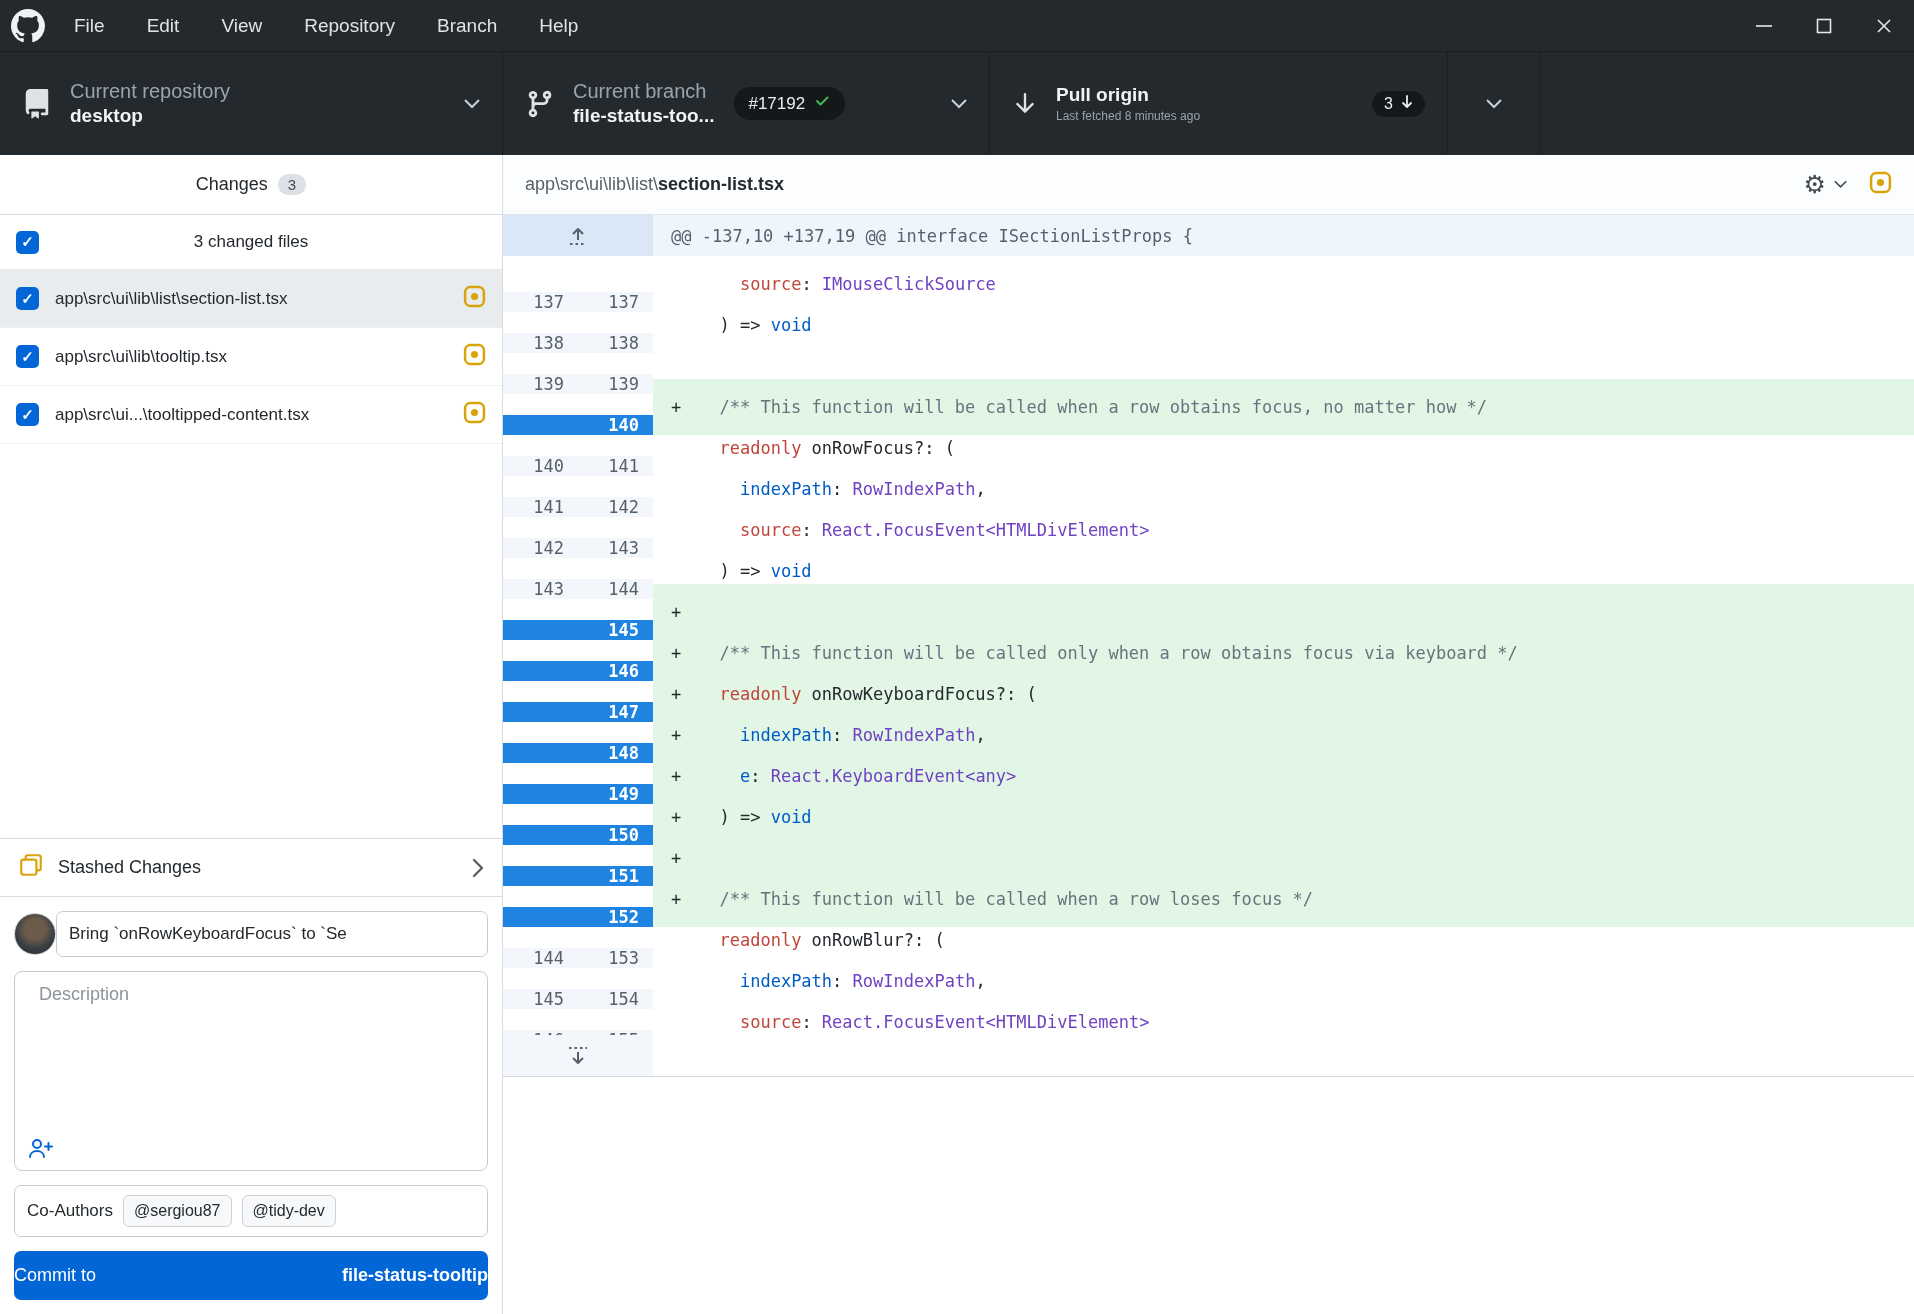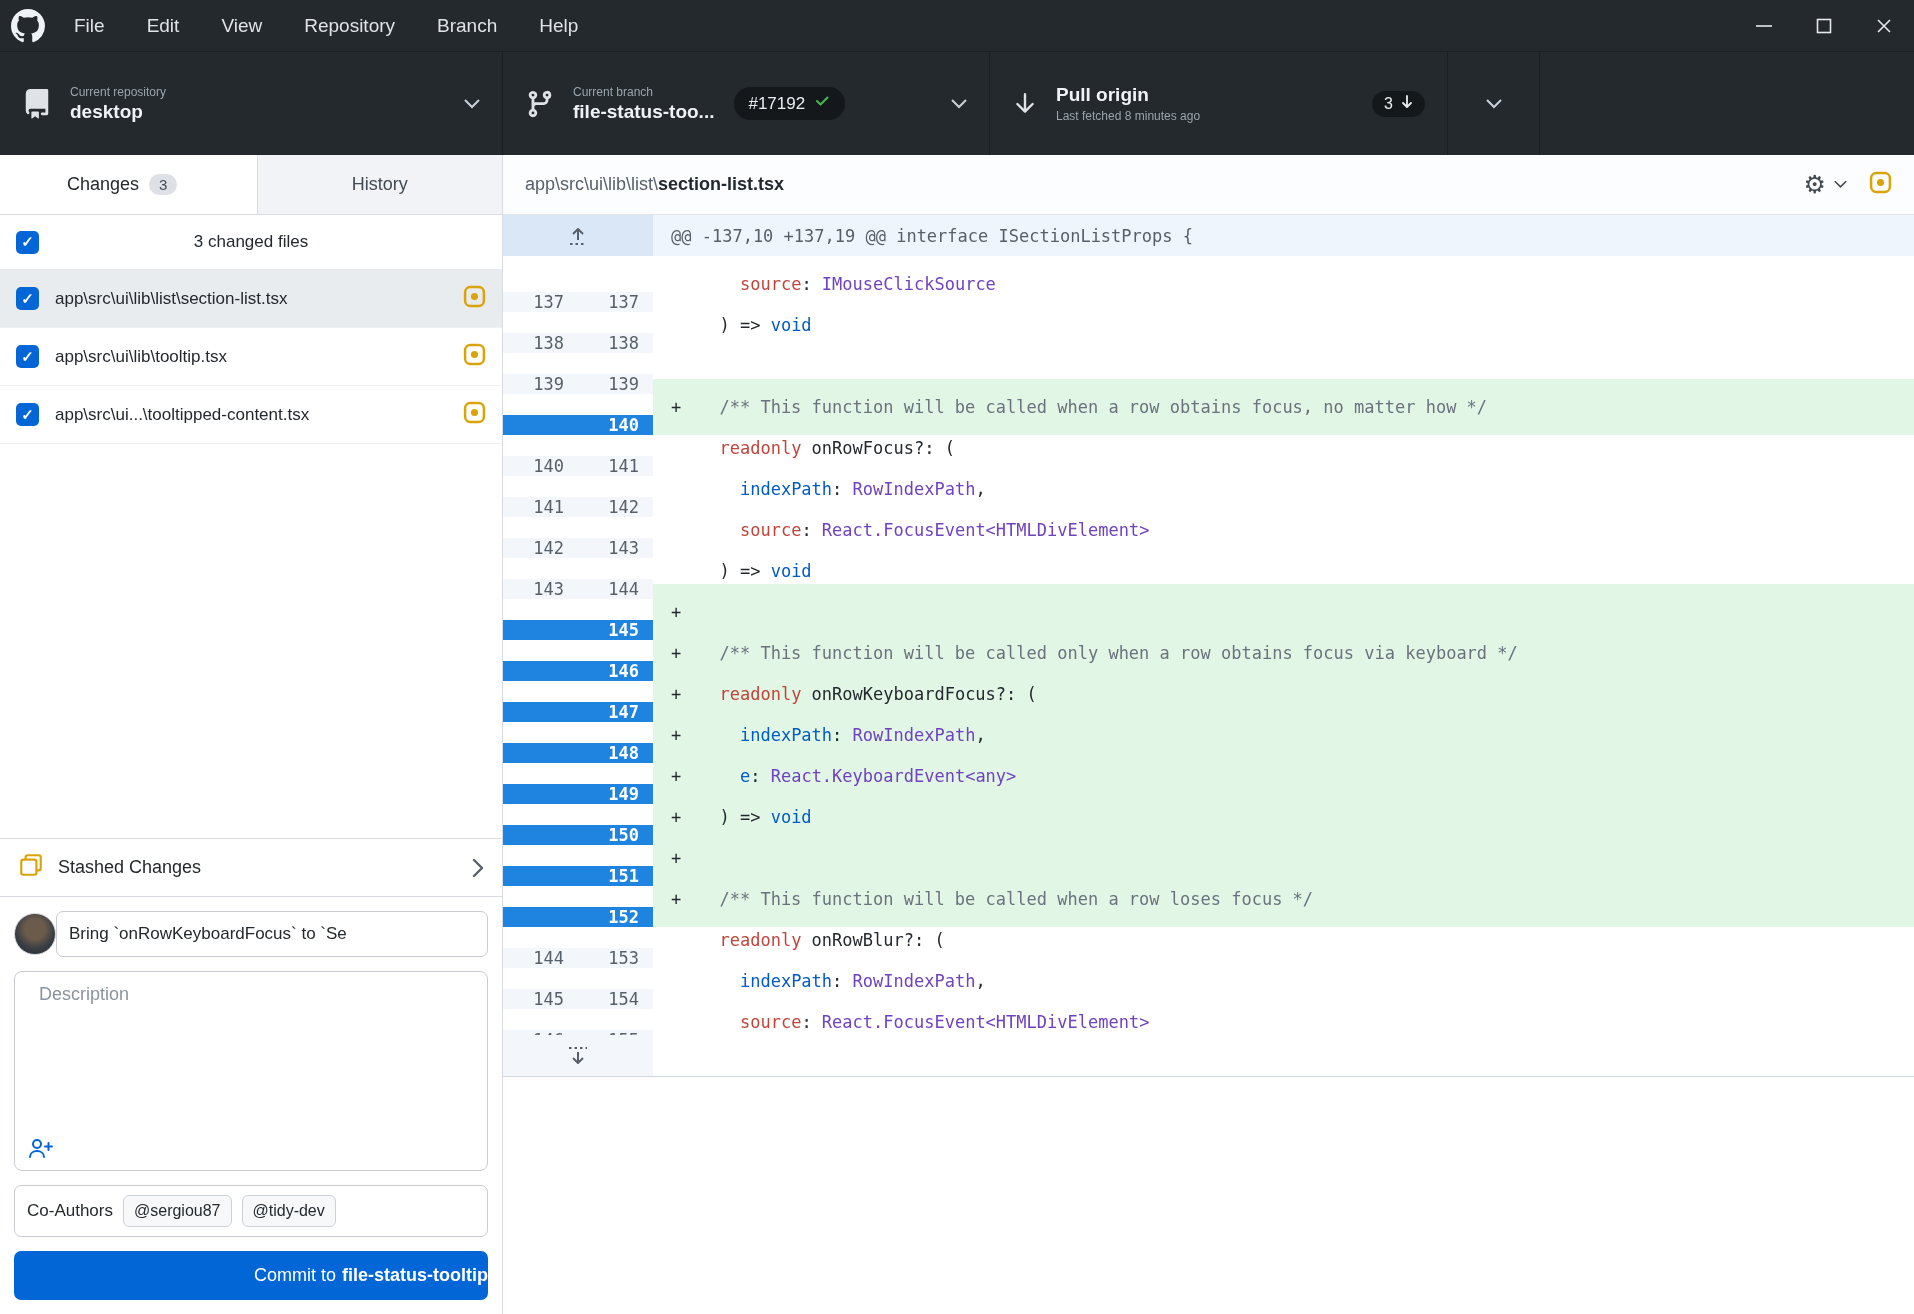--- a/index.html
+++ b/index.html
@@ -17,21 +17,21 @@
 
   
   .toolbar{height:103px;background:var(--titlebar,#24292e);display:flex;flex:0 0 auto;color:#fff;}
   .tb-section{display:flex;align-items:center;padding:0 22px;border-right:1px solid #1b1f23;}
   .tb-repo{width:503px;}
   .tb-branch{width:487px;}
   .tb-pull{width:458px;}
   .tb-dd{width:92px;justify-content:center;}
   .tb-icon{margin-right:18px;flex:0 0 auto;display:flex;}
   .tb-texts{display:flex;flex-direction:column;min-width:0;}
-  .tb-label{font-size:12px;color:#9aa4ad;}
+  .tb-label{font-size:20px;color:#9aa4ad;}
   .tb-sub{font-size:12px;color:#9aa4ad;margin-top:3px;}
   .tb-value{font-size:19px;font-weight:700;color:#f0f3f6;margin-top:2px;white-space:nowrap;}
   .tb-title{font-size:19px;font-weight:700;color:#f0f3f6;}
   .tb-chevron{margin-left:auto;display:flex;padding-left:14px;}
   .pill{background:rgba(0,0,0,0.4);border-radius:16px;display:flex;align-items:center;gap:8px;color:#e9edf1;}
   .branch-pill{margin-left:20px;padding:6px 14px;font-size:17px;}
   .count-pill{margin-left:auto;padding:4px 12px;font-size:16px;}
 
   
   .main{flex:1;display:flex;min-height:0;}
@@ -55,21 +55,21 @@
   .commit-form{border-top:1px solid #d8dce1;padding:14px;display:flex;flex-direction:column;gap:14px;flex:0 0 auto;}
   .summary-row{display:flex;align-items:center;}
   .avatar{width:42px;height:42px;border-radius:50%;flex:0 0 auto;border:1px solid #cfd4d9;background:radial-gradient(circle at 50% 38%, #6b5b4a 0 32%, #3a3f45 60%, #23282e 100%);}
   .summary-input{flex:1;height:46px;border:1px solid #c8ccd1;border-radius:7px;padding:0 12px;font-size:17px;color:#24292e;font-family:inherit;outline:none;min-width:0;}
   .desc-box{border:1px solid #c8ccd1;border-radius:8px;height:200px;position:relative;padding-left:10px;}
   .desc-box textarea{width:100%;height:148px;border:none;outline:none;resize:none;padding:12px 14px;font-size:18px;font-family:inherit;color:#24292e;border-radius:8px;background:transparent;}
   .desc-box textarea::placeholder{color:#8b949e;}
   .coauthor-toggle{position:absolute;left:12px;bottom:10px;background:none;border:none;display:flex;}
   .coauthors{border:1px solid #c8ccd1;border-radius:7px;min-height:52px;display:flex;align-items:center;gap:10px;padding:6px 12px;font-size:17px;}
   .chip{border:1px solid #cdd2d8;background:#f6f8fa;border-radius:6px;padding:6px 10px;font-size:16px;white-space:nowrap;}
-  .commit-btn{height:49px;background:var(--accent,#0366d6);border:none;border-radius:7px;color:#fff;font-size:18px;font-family:inherit;display:flex;align-items:center;justify-content:flex-end;gap:6px;cursor:pointer;}
+  .commit-btn{height:49px;background:var(--accent,#0366d6);border:none;border-radius:7px;color:#fff;font-size:18px;font-family:inherit;display:flex;align-items:center;justify-content:space-between;gap:6px;cursor:pointer;}
   .commit-btn strong{font-weight:700;}
 
   
   .diff-panel{flex:1;display:flex;flex-direction:column;min-width:0;background:#fff;}
   .diff-header{height:60px;display:flex;align-items:center;padding:0 22px;border-bottom:1px solid #e1e4e8;background:#fcfdfe;flex:0 0 auto;}
   .path{font-size:18px;color:#57606a;white-space:nowrap;overflow:hidden;}
   .path strong{color:#24292e;font-weight:700;}
   .header-actions{margin-left:auto;display:flex;align-items:center;gap:22px;}
   .gear-btn{display:flex;align-items:center;gap:8px;background:none;border:none;color:#424a53;}
   .gear-glyph{font-size:25px;line-height:1;color:#424a53;}
@@ -205,23 +205,20 @@
     <div style="flex:1;"></div>
   </div>
 
   <div class="main">
 
     <div class="sidebar">
       <div class="tabs">
         <div class="tab active">
           <span>Changes</span>
           <span class="tab-badge">3</span>
-        </div>
-        <div class="tab inactive">
-          <span>History</span>
         </div>
       </div>
 
       <div class="files-header">
         <span class="checkbox">✓</span>
         <span class="hdr-label">3 changed files</span>
       </div>
 
       <div class="file-row selected">
         <span class="checkbox">✓</span>

